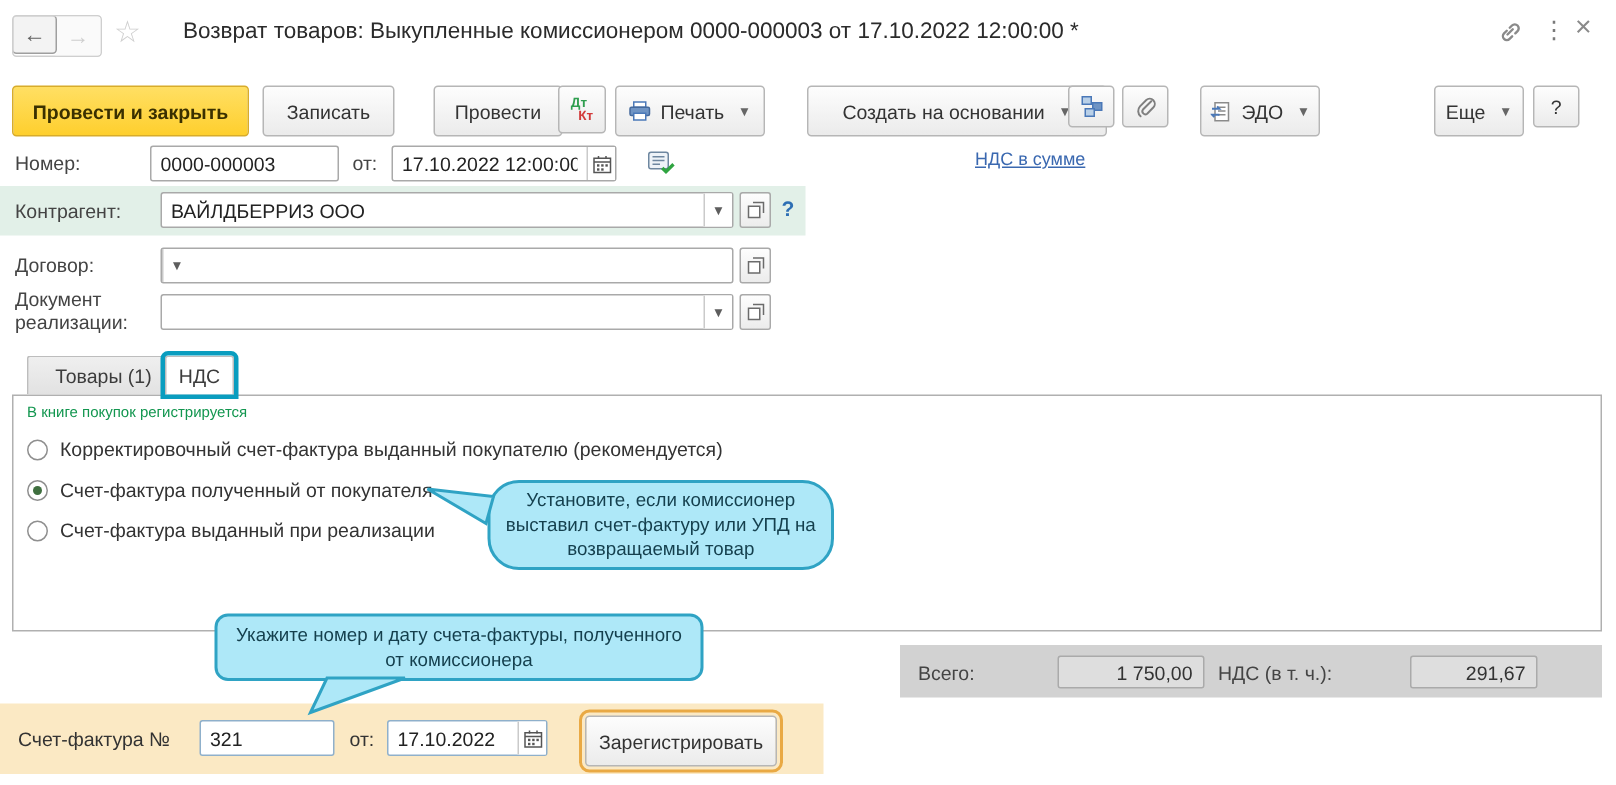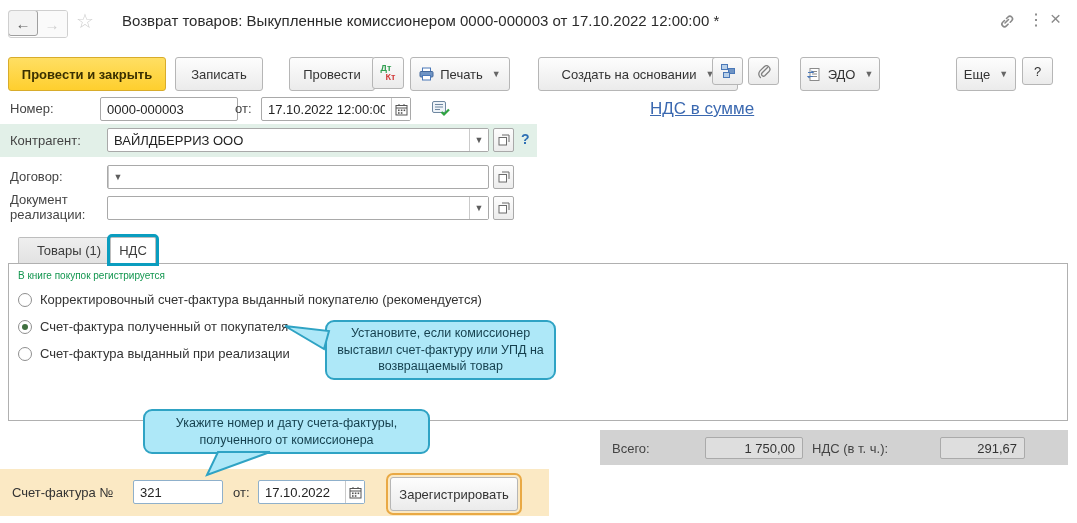--- a/index.html
+++ b/index.html
@@ -24,21 +24,21 @@
 
   
   .fld { position:absolute; display:flex; align-items:stretch; height:24px; border:1px solid #a9a9a9; border-radius:2px; background:#fff; }
   .fld input { border:0; outline:0; flex:1; min-width:0; padding:0 6px; font:13px "Liberation Sans",sans-serif; color:#222; background:transparent; }
   .seg { width:19px; display:flex; align-items:center; justify-content:center; border-left:1px solid #cacaca; background:#fff; }
   .seg .arr { font-size:9px; color:#5d5d5d; }
   .sqbtn { position:absolute; width:21px; height:24px; display:flex; align-items:center; justify-content:center;
            border:1px solid #a9a9a9; border-radius:2px; background:linear-gradient(#fdfdfd,#ececec); }
   .qmark { position:absolute; font-size:14px; font-weight:bold; color:#2e6fb4; }
 
-  .link { position:absolute; font-size:17px; color:#3a68b0; text-decoration:underline; cursor:pointer; white-space:nowrap; }
+  .link { position:absolute; font-size:12px; color:#3a68b0; text-decoration:underline; cursor:pointer; white-space:nowrap; }
 
   .hl-row { position:absolute; }
 
   
   .tab { position:absolute; height:26px; display:flex; align-items:center; justify-content:center; font-size:13px; color:#3c3c3c;
          border:1px solid #bdbdbd; border-bottom:none; border-radius:2px 2px 0 0; }
   .tab.inactive { background:linear-gradient(#efefef,#e2e2e2); }
   .tab.active { background:#fff; outline:3px solid #0a9dbf; z-index:3; }
 
   .panel { position:absolute; left:8px; top:263px; width:1060px; height:158px; border:1px solid #b0b0b0; background:#fff; }
@@ -147,21 +147,21 @@
       <span class="caret">▼</span>
   </button>
 
   <button class="btn" style="left:956px;top:57px;width:60px;">
     <span>Еще</span>
       <span class="caret">▼</span>
   </button>
   <button class="btn" style="left:1022px;top:57px;width:31px;padding:0;">?</button>
 
   <div class="lbl" style="left:10px;top:101px;">Номер:</div>
-  <div class="fld" style="left:100px;top:97px;width:138px;">
+  <div class="fld" style="left:100px;top:97px;width:126px;">
     <input value="0000-000003" style="">
   </div>
   <div class="lbl" style="left:235px;top:101px;">от:</div>
   <div class="fld" style="left:261px;top:97px;width:150px;">
     <input value="17.10.2022 12:00:00" style="">
     <span class="seg">
         <svg class="icon-svg" width="13" height="13" viewBox="0 0 13 13">
           <rect x="1" y="2.5" width="11" height="9.5" fill="#fff" stroke="#555"></rect>
           <line x1="1" y1="5" x2="12" y2="5" stroke="#555"></line>
           <line x1="4" y1="1" x2="4" y2="3" stroke="#555"></line>
@@ -247,34 +247,34 @@
   </div>
   <div class="radio-row" style="left:18px;top:319px;">
     <span class="rb sel"></span>
     <span>Счет-фактура полученный от покупателя</span>
   </div>
   <div class="radio-row" style="left:18px;top:346px;">
     <span class="rb"></span>
     <span>Счет-фактура выданный при реализации</span>
   </div>
 
-  <div class="callout" style="left:325px;top:320px;width:231px;height:60px;">
+  <div class="callout" style="left:325px;top:320px;width:231px;height:60px;border-radius:21px;">
     <svg class="tail" style="left:-42px;top:2px;" width="44" height="26" viewBox="0 0 44 26">
         <polygon points="0,2 44,7 39,25" fill="#aee8f8" stroke="#2fa3c4" stroke-width="2"></polygon>
       </svg>
     <span style="position:relative;z-index:1;">Установите, если комиссионер выставил счет-фактуру или УПД на возвращаемый товар</span>
   </div>
 
   <div class="totalsbar"></div>
   <div class="lbl" style="left:612px;top:441px;">Всего:</div>
   <div class="totbox" style="left:705px;top:437px;width:98px;">1 750,00</div>
   <div class="lbl" style="left:812px;top:441px;">НДС (в т. ч.):</div>
   <div class="totbox" style="left:940px;top:437px;width:85px;">291,67</div>
 
-  <div class="callout" style="left:143px;top:409px;width:287px;height:45px;">
+  <div class="callout" style="left:143px;top:409px;width:326px;height:45px;">
     <svg class="tail" style="left:55px;top:41px;" width="80" height="24" viewBox="0 0 80 24">
         <polygon points="7,23 18,0 70,0" fill="#aee8f8" stroke="#2fa3c4" stroke-width="2"></polygon>
       </svg>
     <span style="position:relative;z-index:1;">Укажите номер и дату счета-фактуры, полученного от комиссионера</span>
   </div>
 
   <div class="hl-row" style="left:0;top:469px;width:549px;height:47px;background:#fbe9c4;"></div>
   <div class="lbl" style="left:12px;top:485px;color:#333;">Счет-фактура №</div>
   <div class="fld" style="left:133px;top:480px;width:90px;border-color:#8fb0cb;">
     <input value="321" style="">

